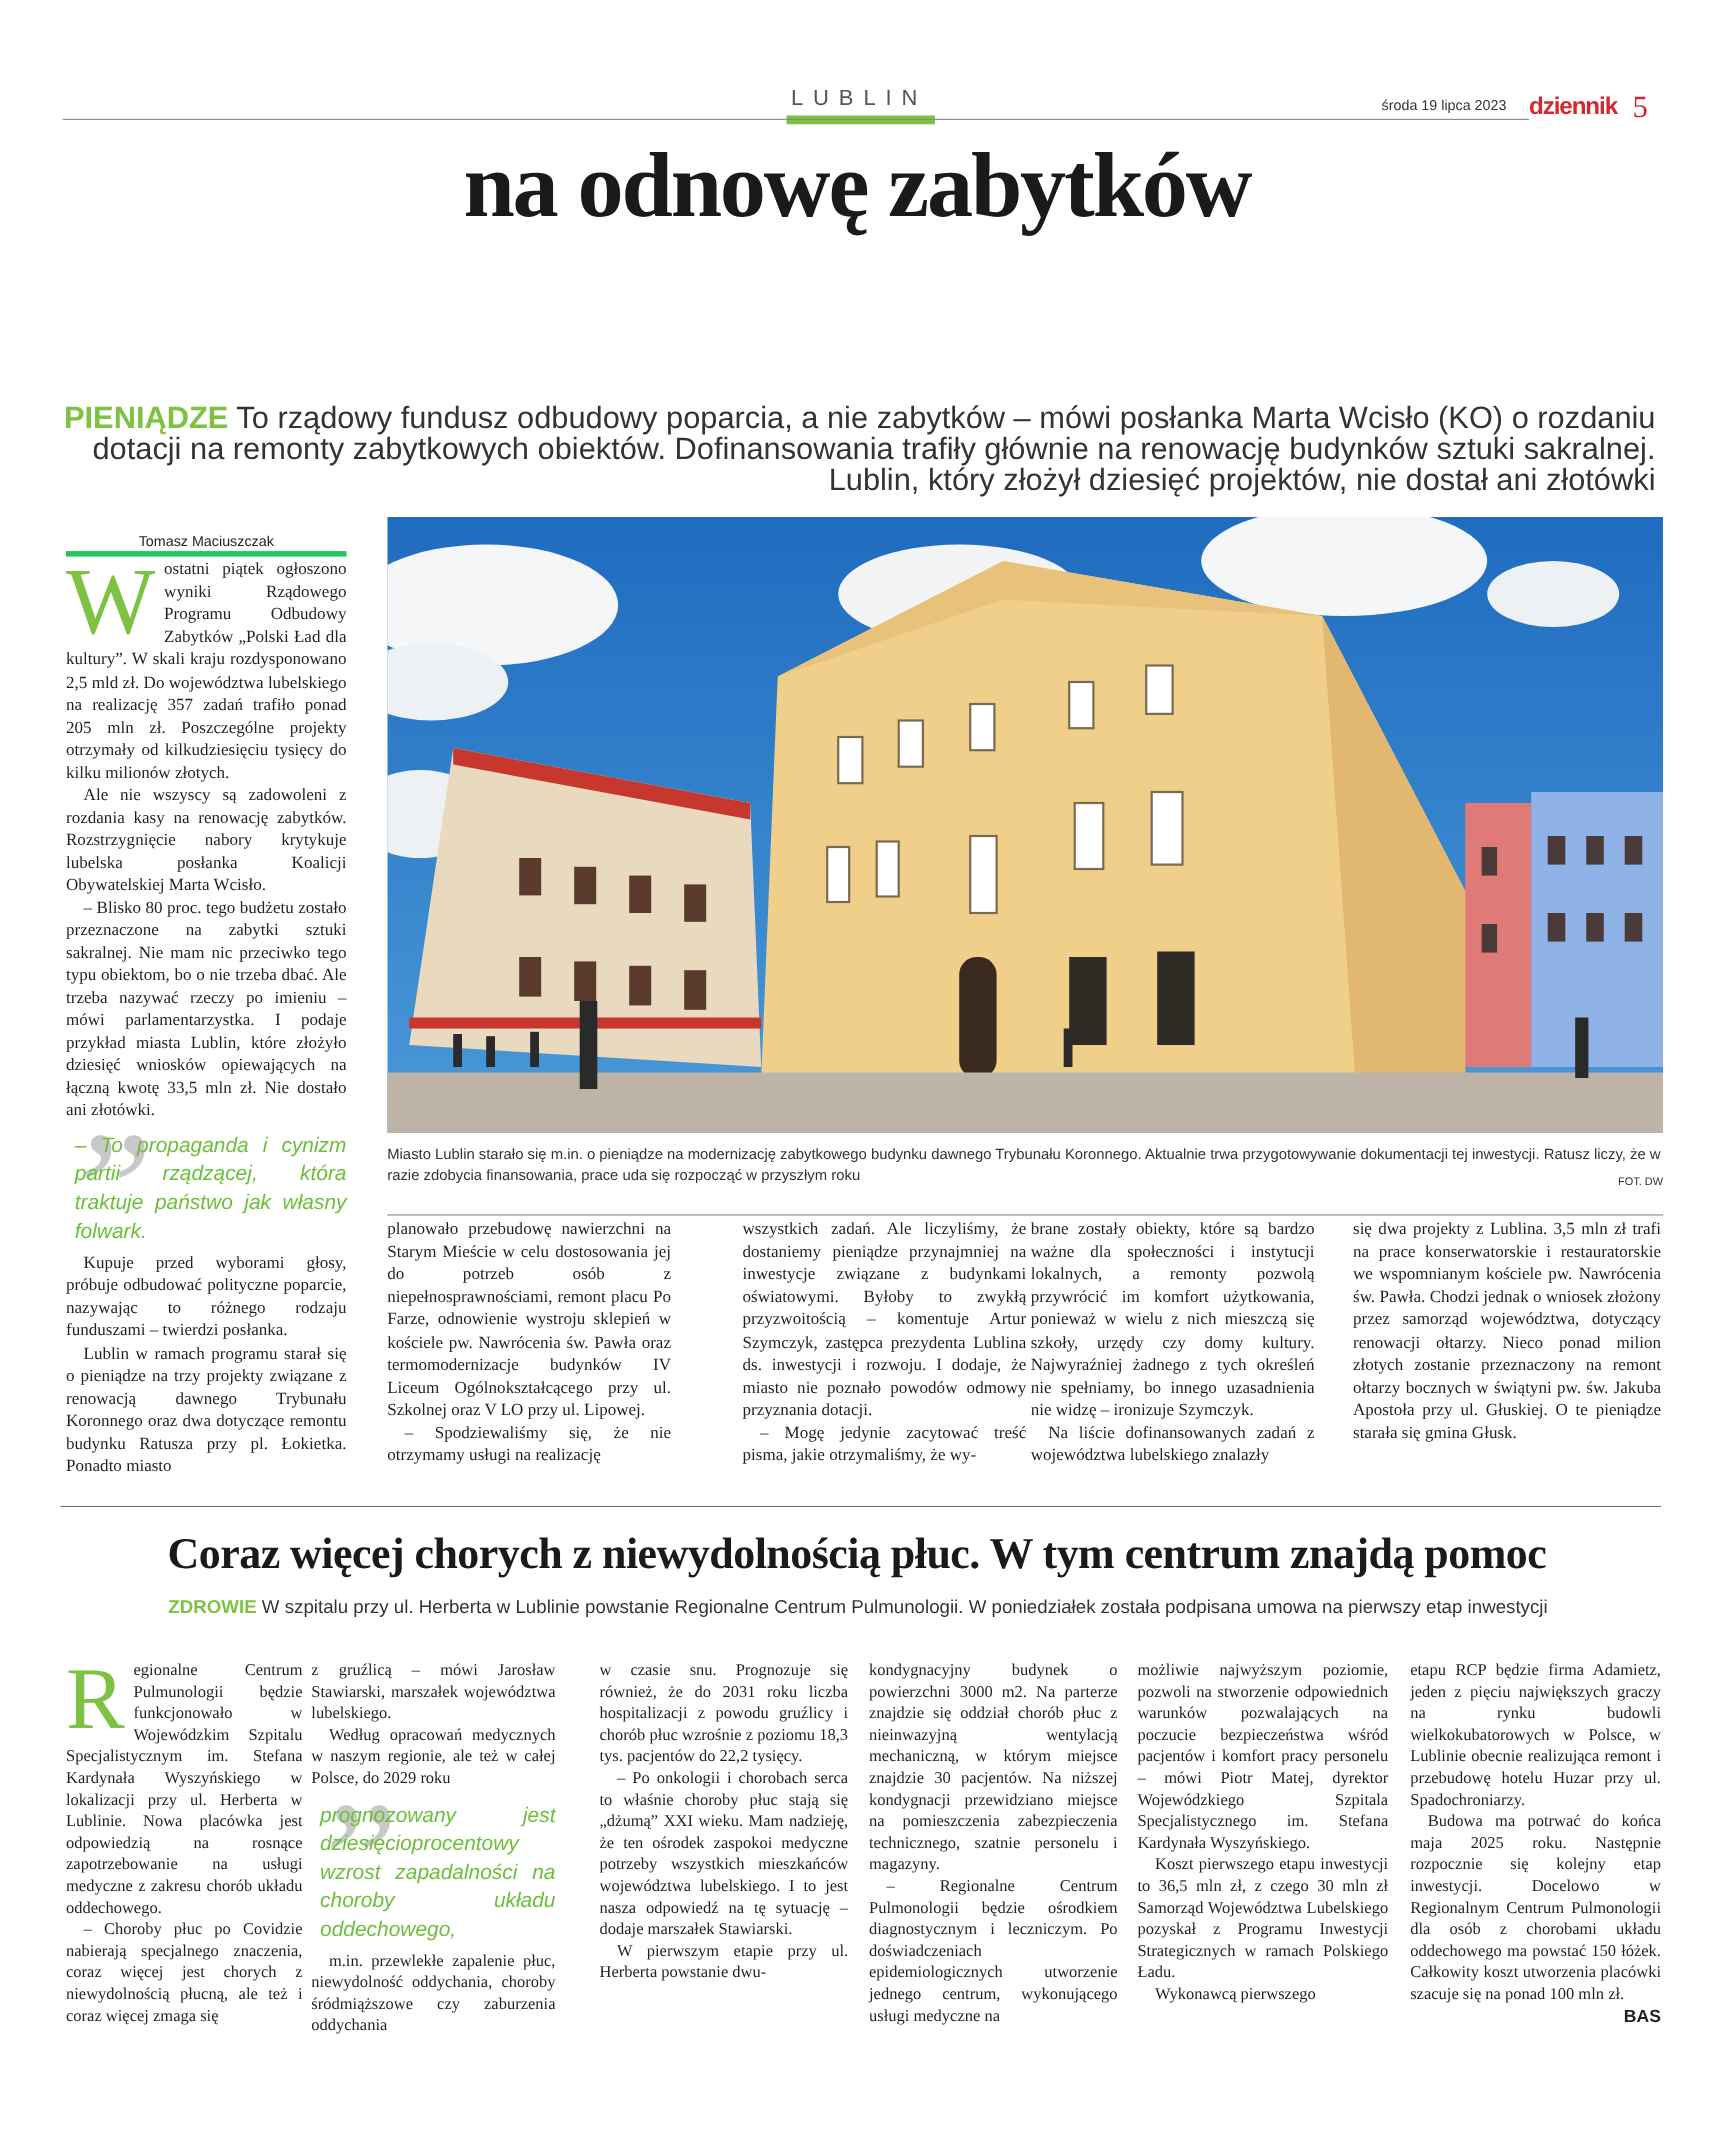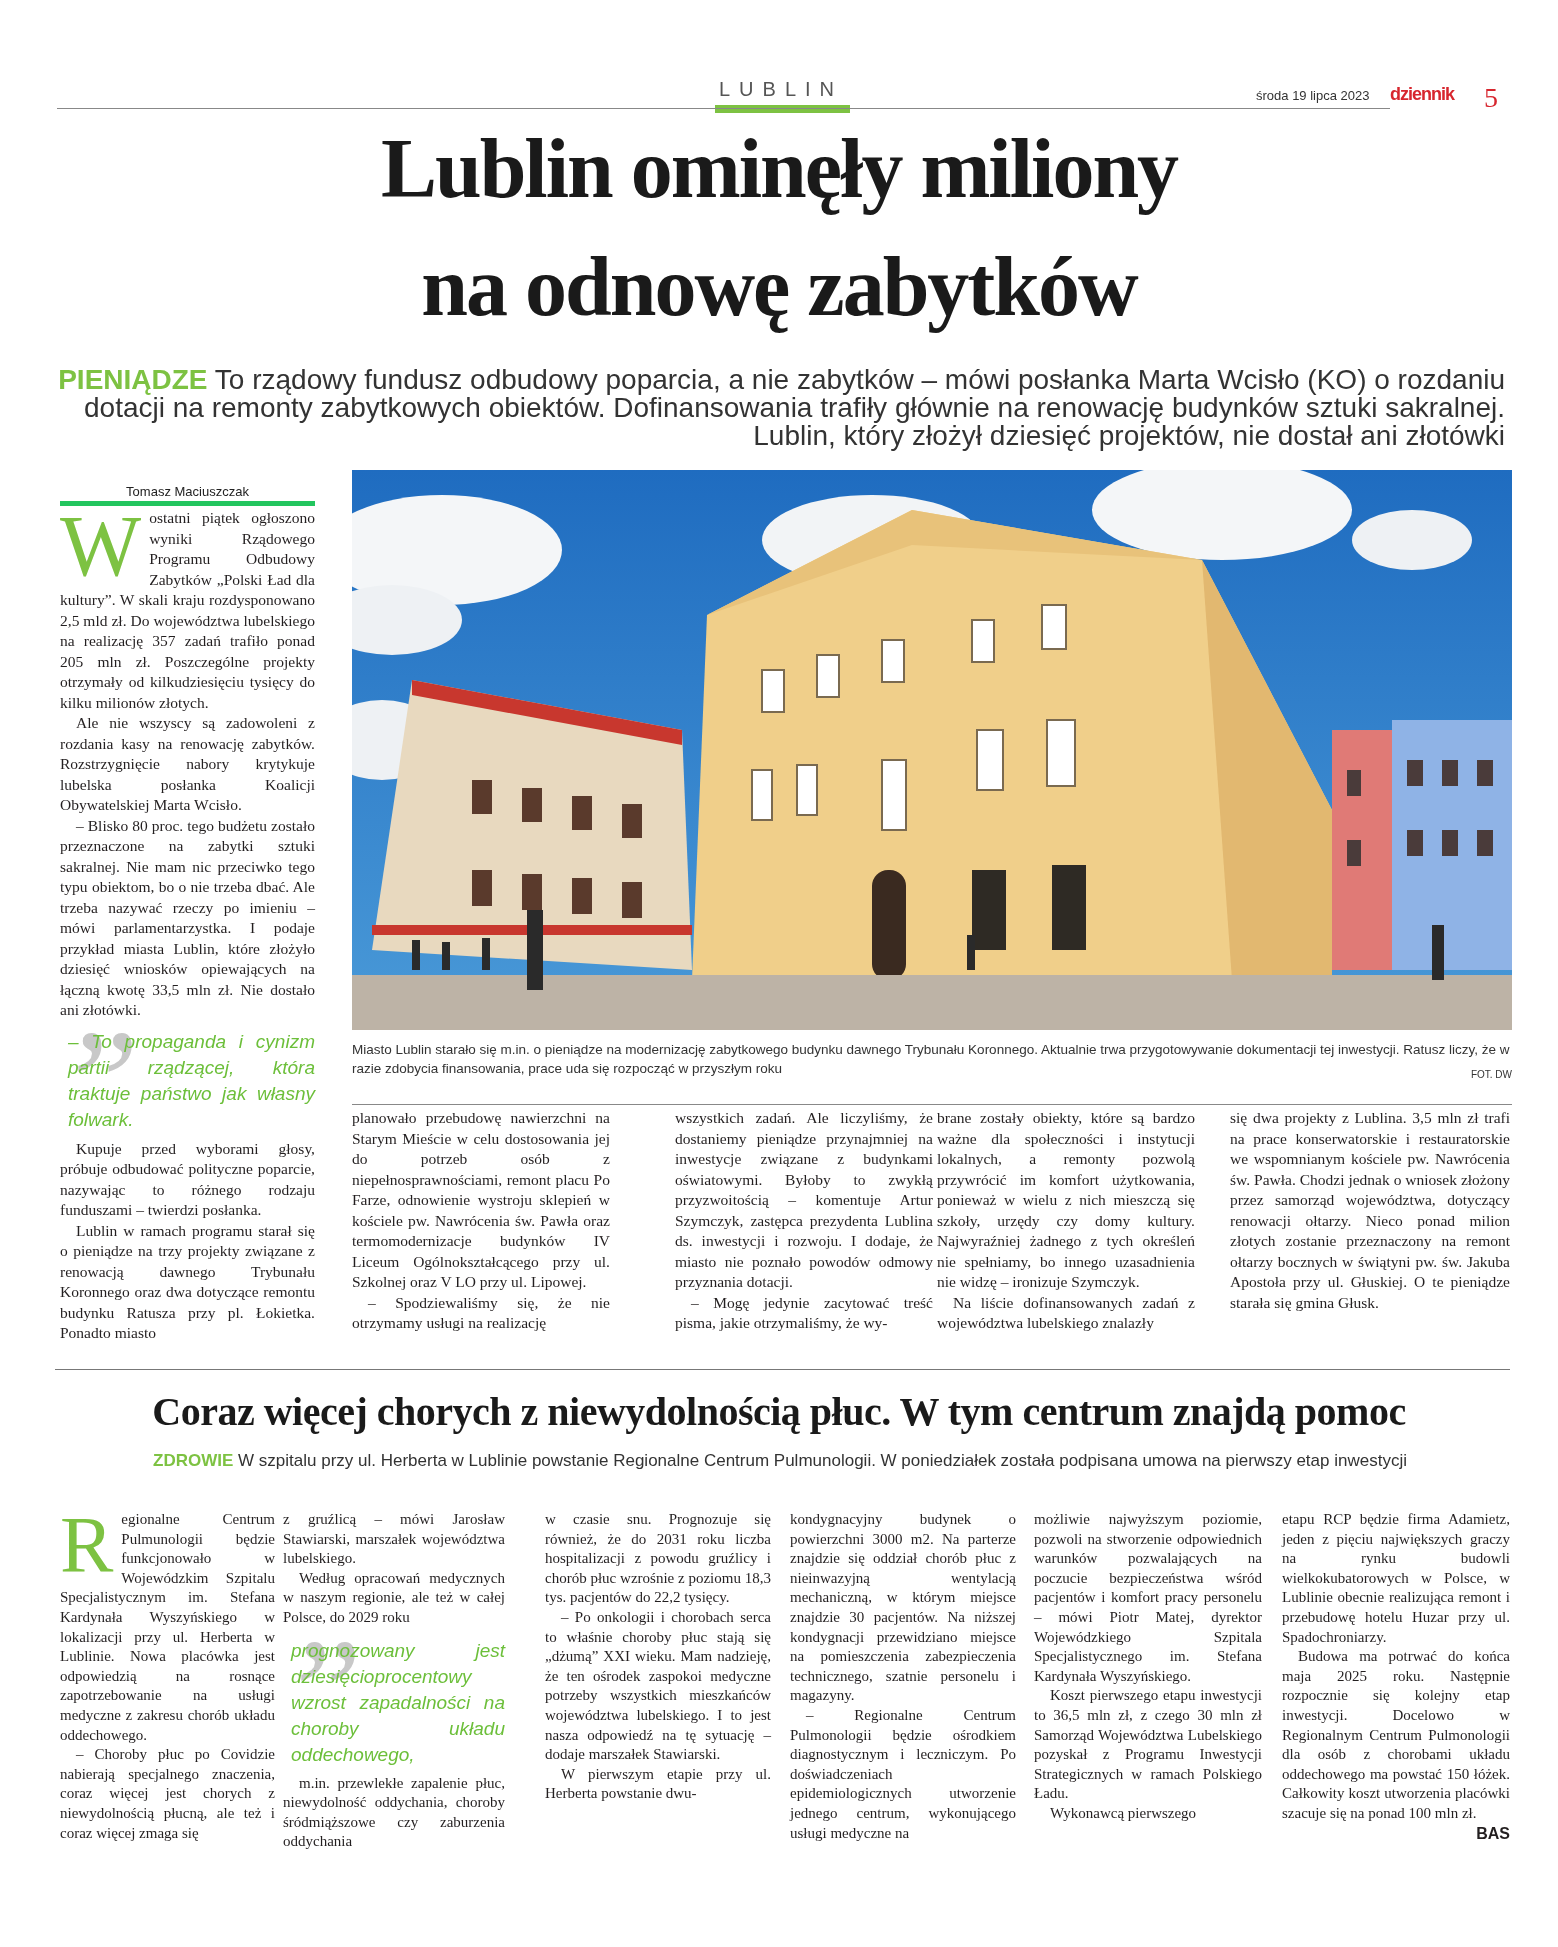--- a/index.html
+++ b/index.html
@@ -2,21 +2,21 @@
 <html><head>
 <meta charset="utf-8">
 <style>
   * { box-sizing: border-box; margin: 0; padding: 0; }
   body { width: 1558px; height: 1947px; background: #ffffff; color: #231f20; position: relative; overflow: hidden; font-family: "Liberation Serif", serif; }
   .abs { position: absolute; }
   .section-label { left: 712px; top: 78px; width: 138px; text-align: center; font-family: "Liberation Sans", sans-serif; font-size: 20px; letter-spacing: 9px; color: #555; }
   .section-bar { left: 715px; top: 105px; width: 135px; height: 8px; background: #7dc242; }
   .header-rule { left: 57px; top: 108px; width: 1333px; height: 1px; background: #888; }
   .date { left: 1256px; top: 88px; font-family: "Liberation Sans", sans-serif; font-size: 13px; color: #333; }
-  .logo { left: 1390px; top: 84px; font-family: "Liberation Sans", sans-serif; font-weight: bold; font-size: 18px; color: #d7262e; letter-spacing: -1px; }
+  .logo { left: 1390px; top: 84px; font-family: "Liberation Sans", sans-serif; font-weight: bold; font-size: 22px; color: #d7262e; letter-spacing: -1px; }
   .pagenum { left: 1484px; top: 82px; font-family: "Liberation Serif", serif; font-size: 28px; color: #d7262e; }
   .headline { left: 0; width: 1558px; top: 110px; text-align: center; font-family: "Liberation Serif", serif; font-weight: bold; font-size: 84px; line-height: 118px; letter-spacing: -2px; color: #1a1a1a; }
   .lead { left: 55px; width: 1450px; top: 366px; text-align: right; font-family: "Liberation Sans", sans-serif; font-size: 28px; line-height: 28px; color: #333; }
   .kicker { color: #7dc242; font-weight: bold; }
   .byline { left: 60px; width: 255px; top: 484px; text-align: center; font-family: "Liberation Sans", sans-serif; font-size: 13px; color: #222; border-bottom: 5px solid #22c55e; padding-bottom: 2px; }
   .col { font-size: 15.5px; line-height: 20.5px; text-align: justify; color: #231f20; }
   .col p { text-indent: 16px; }
   .col p.noind { text-indent: 0; }
   .dropcap { float: left; font-family: "Liberation Serif", serif; font-size: 86px; line-height: 72px; color: #7dc242; margin: 2px 8px 0 0; }
   .quote { position: relative; font-family: "Liberation Sans", sans-serif; font-style: italic; color: #6cbf3a; font-size: 19px; line-height: 26px; padding: 4px 0 6px 8px; }
@@ -34,21 +34,20 @@
 <body>
 
 <div class="abs section-label">LUBLIN</div>
 <div class="abs section-bar"></div>
 <div class="abs header-rule"></div>
 <div class="abs date">środa 19 lipca 2023</div>
 <div class="abs logo">dziennik</div>
 <div class="abs pagenum">5</div>
 
 <div class="abs headline">
-  <div>Lublin ominęły miliony</div>
   <div>na odnowę zabytków</div>
 </div>
 <div class="abs lead">
   <span class="kicker">PIENIĄDZE</span><span> To rządowy fundusz odbudowy poparcia, a nie zabytków – mówi posłanka Marta Wcisło (KO) o rozdaniu dotacji na remonty zabytkowych obiektów. Dofinansowania trafiły głównie na renowację budynków sztuki sakralnej. Lublin, który złożył dziesięć projektów, nie dostał ani złotówki</span>
 </div>
 
 <div class="abs byline">Tomasz Maciuszczak</div>
 
 <div class="abs col" style="left:60px; top:508px; width:255px;">
   <p class="noind"><span class="dropcap">W</span><span> ostatni piątek ogłoszono wyniki Rządowego Programu Odbudowy Zabytków „Polski Ład dla kultury”. W skali kraju rozdysponowano 2,5 mld zł. Do województwa lubelskiego na realizację 357 zadań trafiło ponad 205 mln zł. Poszczególne projekty otrzymały od kilkudziesięciu tysięcy do kilku milionów złotych.</span></p>

